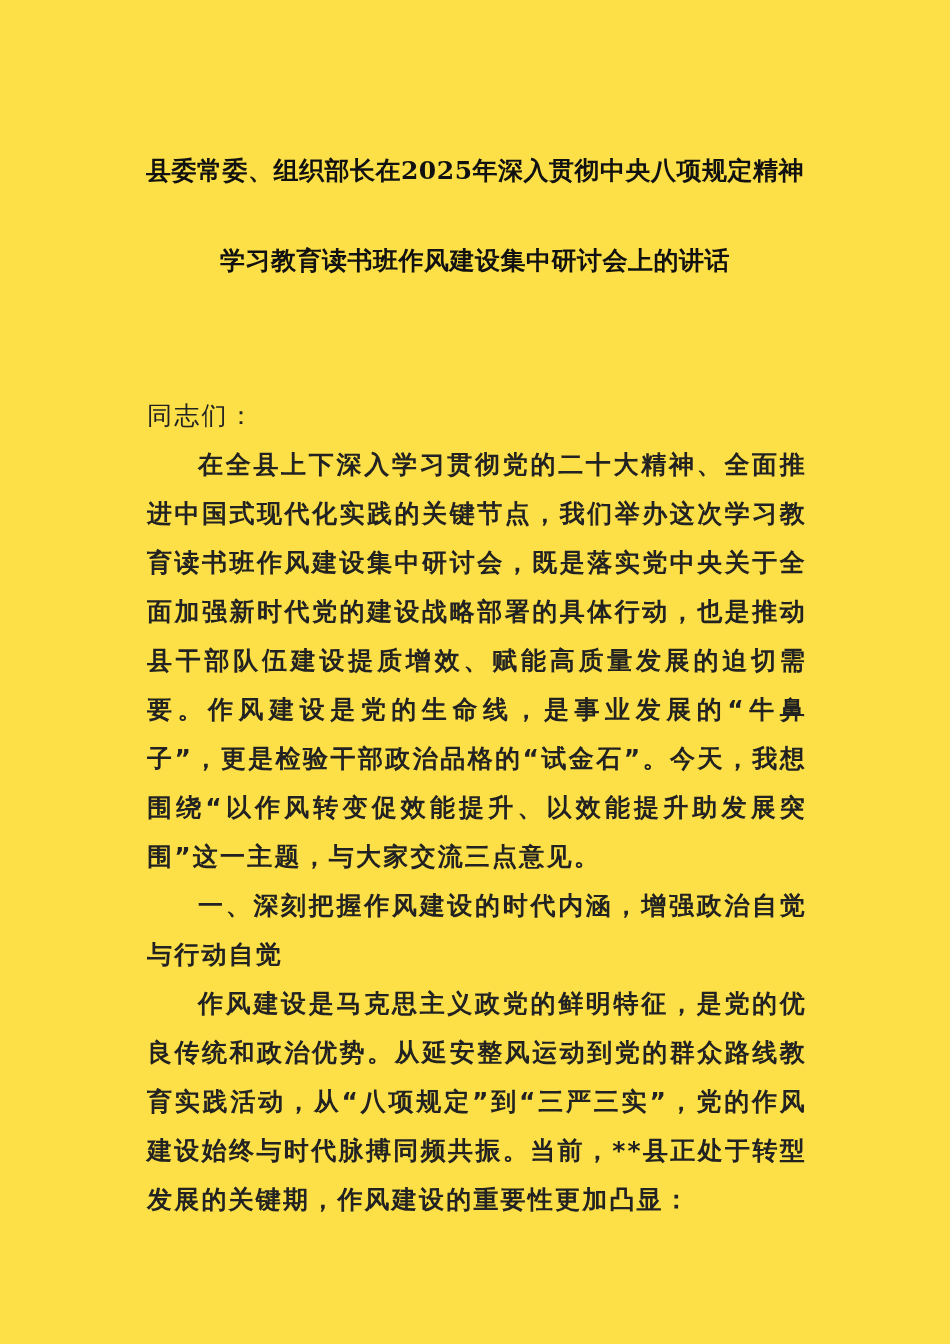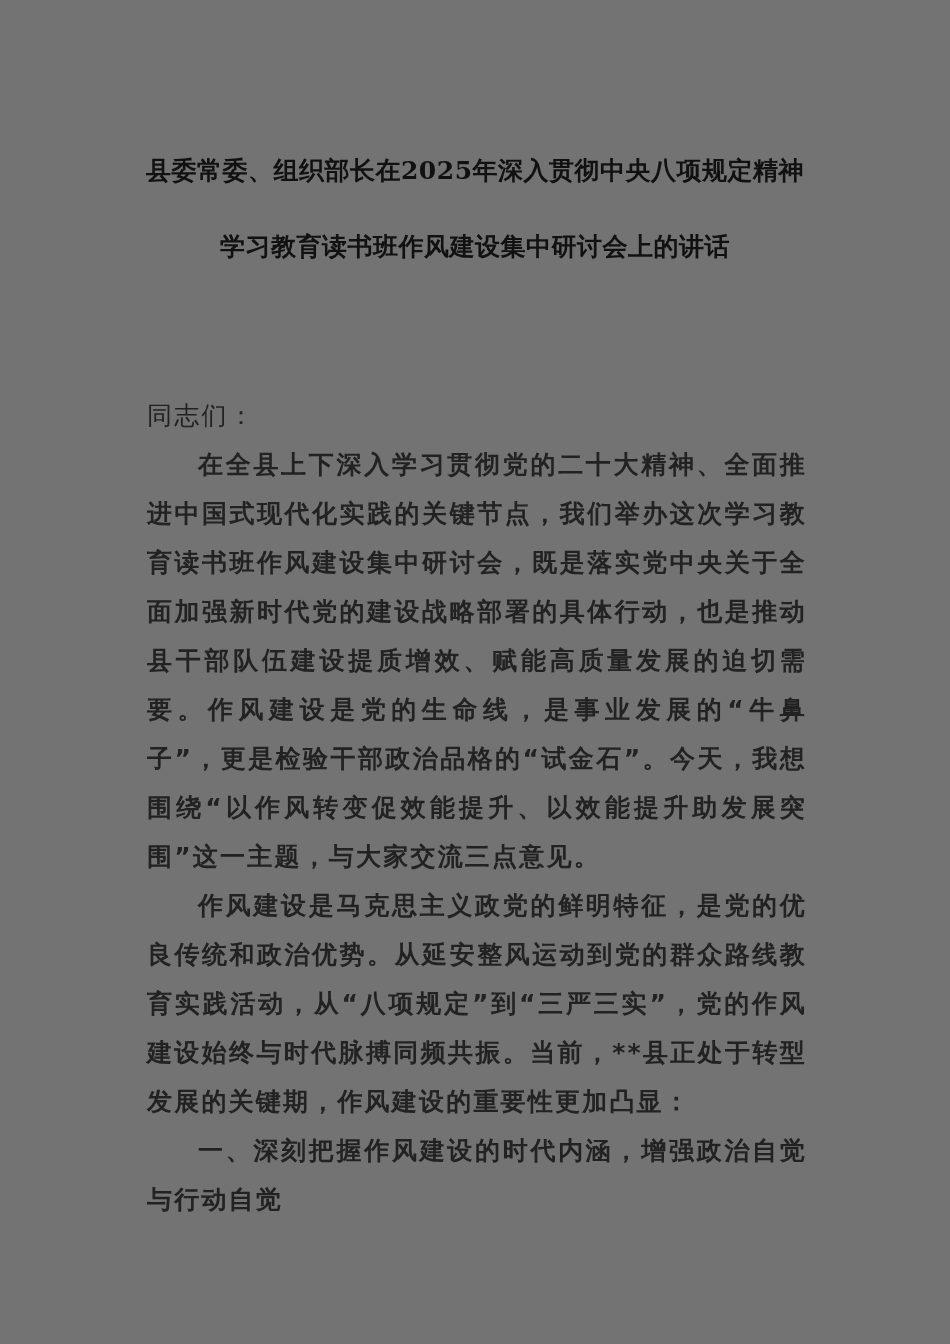--- a/index.html
+++ b/index.html
@@ -1,38 +1,38 @@
 <!DOCTYPE html>
 <html><head>
 <meta charset="utf-8">
 <style>
   html, body { margin: 0; padding: 0; background: #ffffff; }
   body { width: 950px; height: 1344px; position: relative; overflow: hidden; }
-  .page { position: absolute; left: 0; top: 0; width: 950px; height: 1344px; background: #737373; }
+  .page { position: absolute; left: 0; top: 0; width: 950px; height: 1344px; background: #fde047; }
   .title {
     position: absolute; left: 0; width: 950px; text-align: center;
     font-family: "DejaVu Serif", serif; font-weight: bold; font-size: 25px;
     color: #111; letter-spacing: 0.5px; white-space: nowrap;
   }
   .title.l1 { top: 154px; }
-  .title.l2 { top: 230px; }
+  .title.l2 { top: 244px; }
   .body {
     position: absolute; left: 147px; top: 391px; width: 660px;
     font-family: "DejaVu Sans", sans-serif; font-size: 25px; color: #222;
     line-height: 49px; letter-spacing: 2.2px; text-align: justify;
   }
   .body p { margin: 0; }
   .body p.indent { text-indent: 51px; font-weight: bold; }
 </style>
 </head>
 <body>
 
 <div class="page">
   <div class="title l1">县委常委、组织部长在2025年深入贯彻中央八项规定精神</div>
   <div class="title l2">学习教育读书班作风建设集中研讨会上的讲话</div>
 
   <div class="body">
     <p>同志们：</p>
     <p class="indent">在全县上下深入学习贯彻党的二十大精神、全面推进中国式现代化实践的关键节点，我们举办这次学习教育读书班作风建设集中研讨会，既是落实党中央关于全面加强新时代党的建设战略部署的具体行动，也是推动县干部队伍建设提质增效、赋能高质量发展的迫切需要。作风建设是党的生命线，是事业发展的“牛鼻子”，更是检验干部政治品格的“试金石”。今天，我想围绕“以作风转变促效能提升、以效能提升助发展突围”这一主题，与大家交流三点意见。</p>
+    <p class="indent">一、深刻把握作风建设的时代内涵，增强政治自觉与行动自觉</p>
     <p class="indent">作风建设是马克思主义政党的鲜明特征，是党的优良传统和政治优势。从延安整风运动到党的群众路线教育实践活动，从“八项规定”到“三严三实”，党的作风建设始终与时代脉搏同频共振。当前，**县正处于转型发展的关键期，作风建设的重要性更加凸显：</p>
-    <p class="indent">一、深刻把握作风建设的时代内涵，增强政治自觉与行动自觉</p>
   </div>
 </div>
 
 </body></html>

